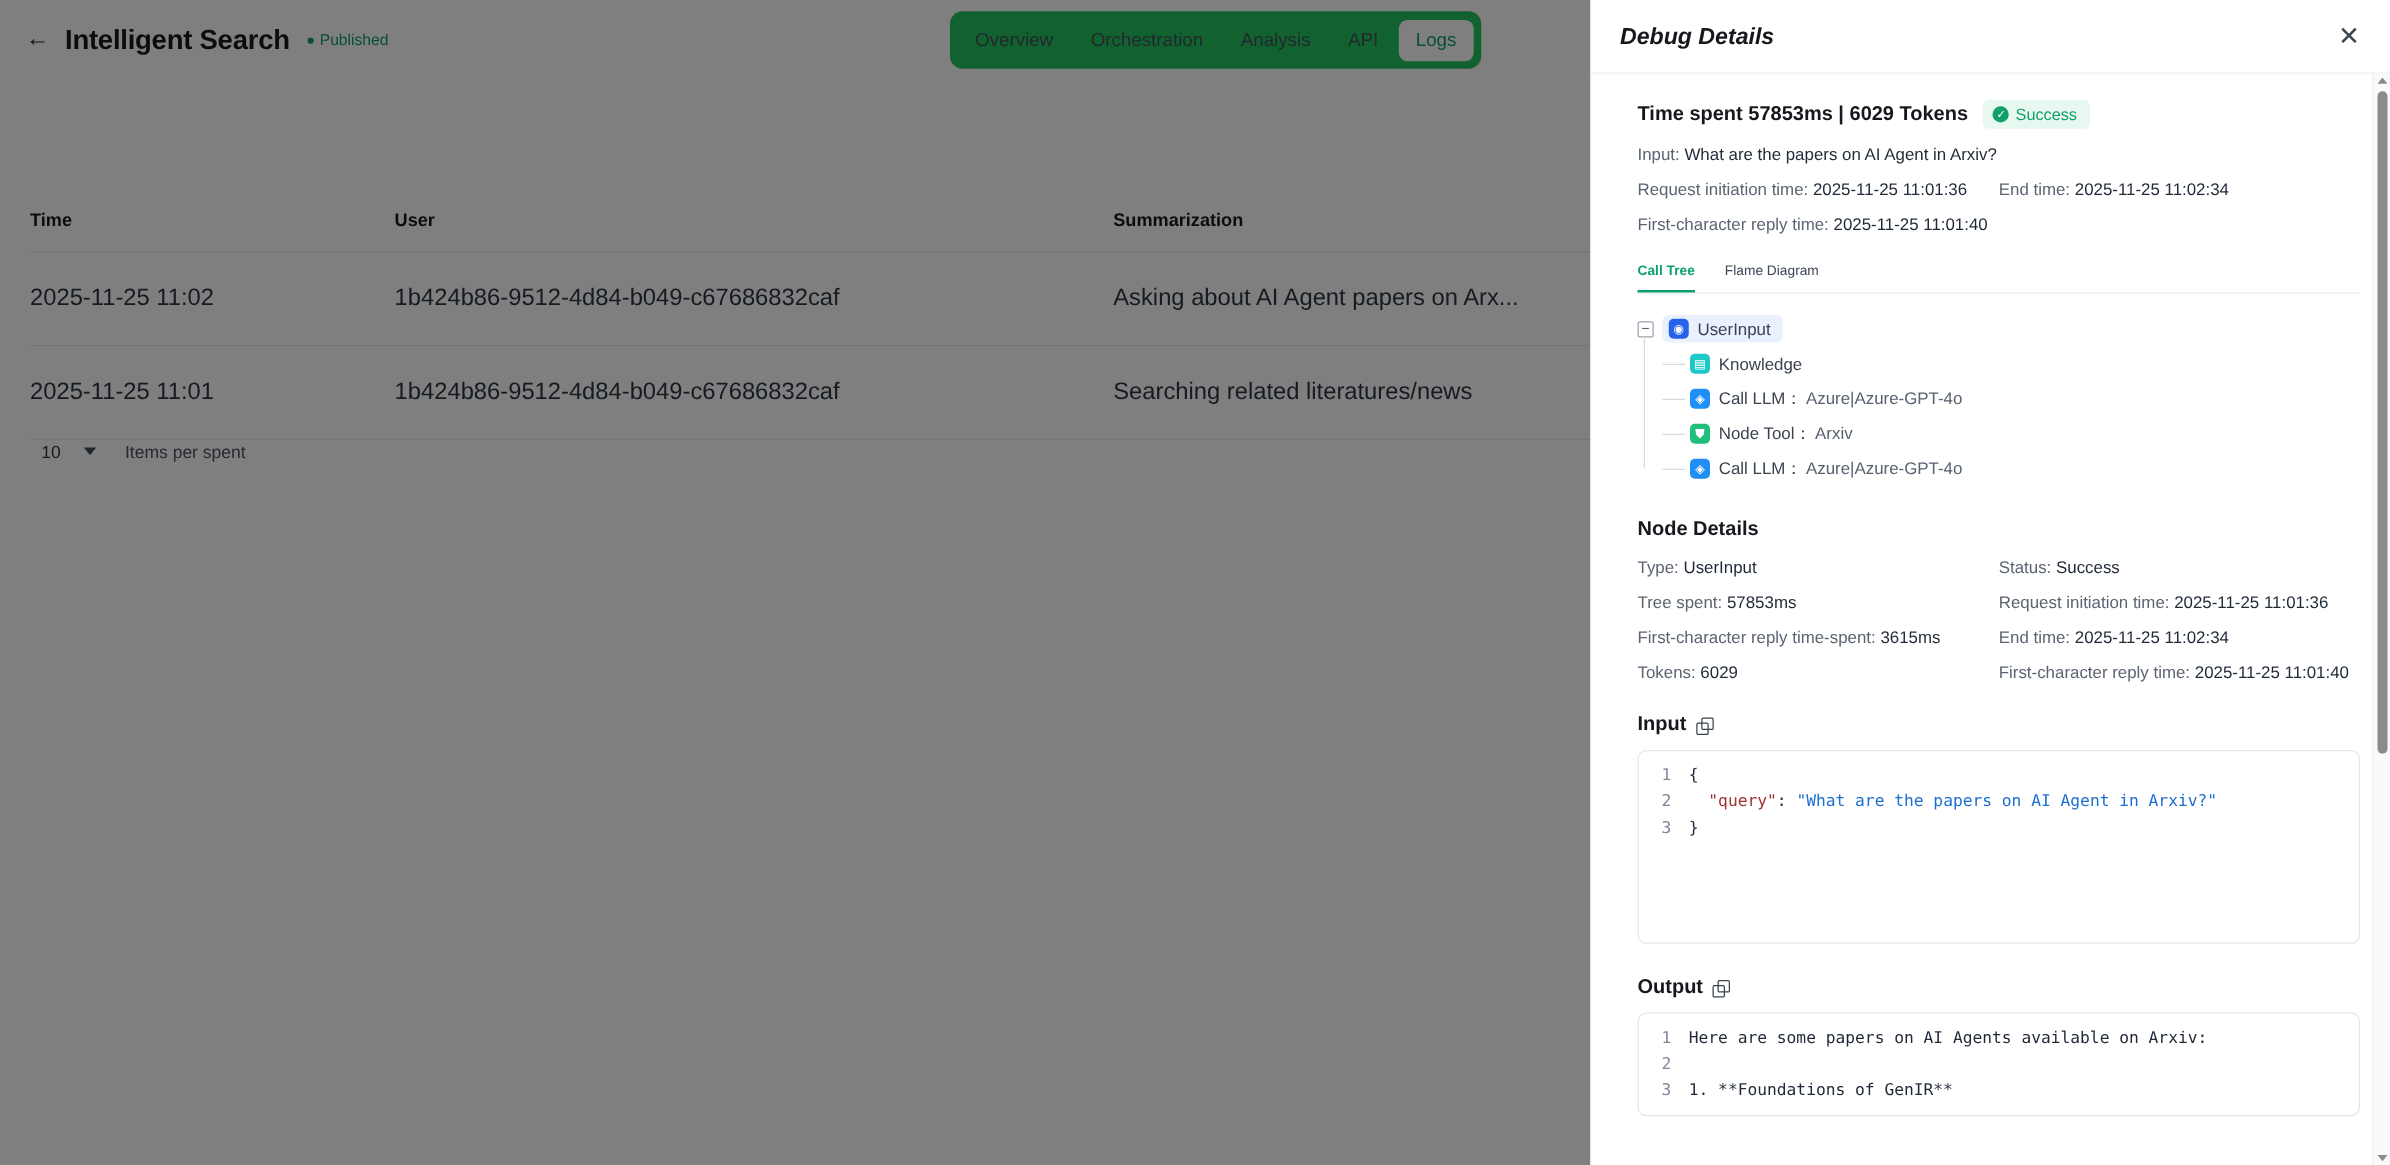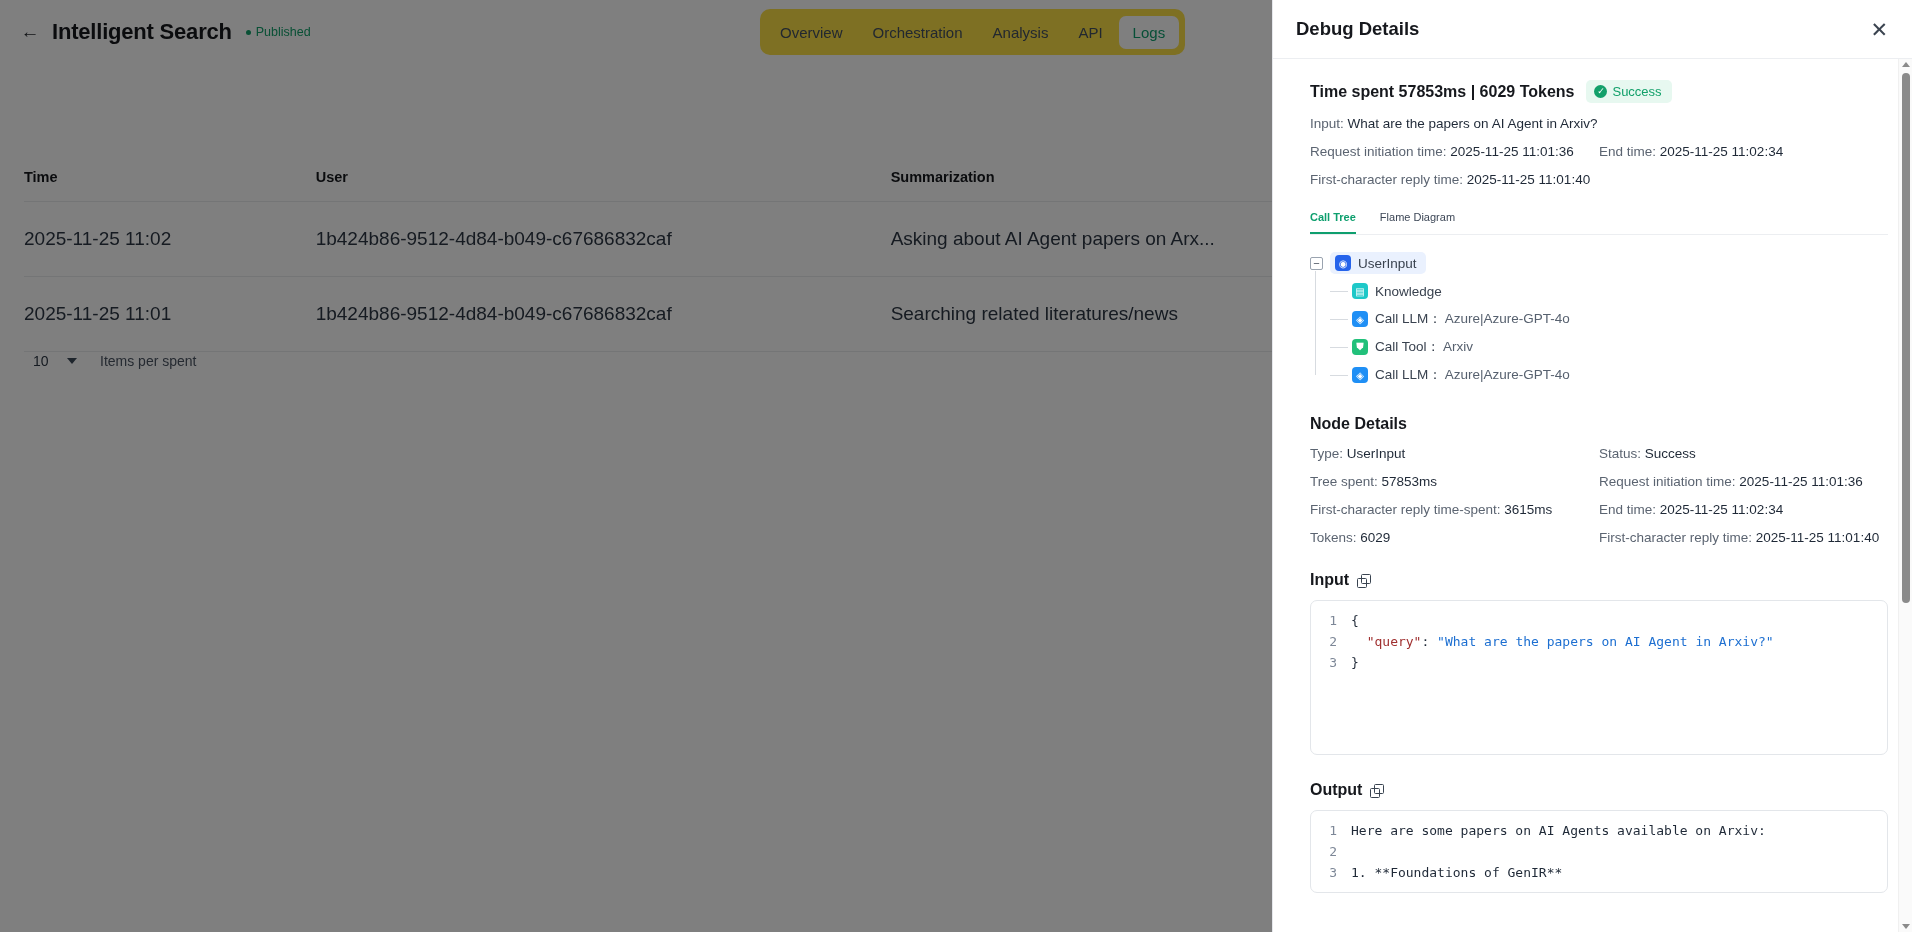--- a/index.html
+++ b/index.html
@@ -28,21 +28,21 @@
     letter-spacing: -0.2px;
   }
   .pub-badge {
     margin-left: 14px; font-size: 12.5px; color: #12a06a; display: flex;
     align-items: center; gap: 5px;
   }
   .pub-dot { width: 5px; height: 5px; border-radius: 50%; background: #12a06a; display:inline-block; }
 
   .nav-pill {
     position: absolute; left: 760px; top: 9px; height: 46px;
-    background: #fde047; border-radius: 10px; display: flex; align-items: center;
+    background: #22c55e; border-radius: 10px; display: flex; align-items: center;
     padding: 0 6px; gap: 2px;
   }
   .nav-item {
     padding: 8px 14px; font-size: 15px; color: #44505f; border-radius: 7px;
     cursor: pointer; white-space: nowrap;
   }
   .nav-item.active { background: #ffffff; color: #0e9f6e; font-weight: 500; }
 
   .filters { position: absolute; top: 88px; left: 24px; display: flex; align-items: center; gap: 18px; }
   .select-box {
@@ -84,21 +84,21 @@
 
   
   .drawer {
     position: absolute; top: 0; right: 0; width: 640px; height: 932px;
     background: #ffffff; border-left: 1px solid #e5e7eb; overflow: hidden;
   }
   .drawer-head {
     height: 59px; display: flex; align-items: center; justify-content: space-between;
     padding: 0 24px 0 23px; border-bottom: 1px solid #eceef1;
   }
-  .drawer-title { font-size: 18.5px; font-weight: 700; color: #16181d; }
+  .drawer-title { font-size: 18.5px; font-weight: 700; color: #16181d; font-style: italic; }
   .close-x { font-size: 21px; color: #3b4450; cursor: pointer; line-height: 1; }
 
   .drawer-body { height: 873px; overflow: hidden; padding: 0 24px 0 37px; position: relative; }
 
   .sum-line { display: flex; align-items: center; gap: 12px; margin-top: 21px; }
   .sum-text { font-size: 16px; font-weight: 700; color: #16181d; }
   .badge-ok {
     background: #e7f8f0; color: #12a06a; border-radius: 5px; font-size: 13px;
     padding: 4px 10px 4px 8px; display: flex; align-items: center; gap: 5px;
   }
@@ -300,21 +300,21 @@
             <span class="nico ic-llm">◈</span>
             <span class="nlabel">
               <span class="np">Call LLM：</span>
               <span class="nv">Azure|Azure-GPT-4o</span>
             </span>
           </div>
           <div class="tnode">
             <span class="tline"></span>
             <span class="nico ic-tool">⛊</span>
             <span class="nlabel">
-              <span class="np">Call Tool：</span>
+              <span class="np">Node Tool：</span>
               <span class="nv">Arxiv</span>
             </span>
           </div>
           <div class="tnode">
             <span class="tline"></span>
             <span class="nico ic-llm">◈</span>
             <span class="nlabel">
               <span class="np">Call LLM：</span>
               <span class="nv">Azure|Azure-GPT-4o</span>
             </span>

